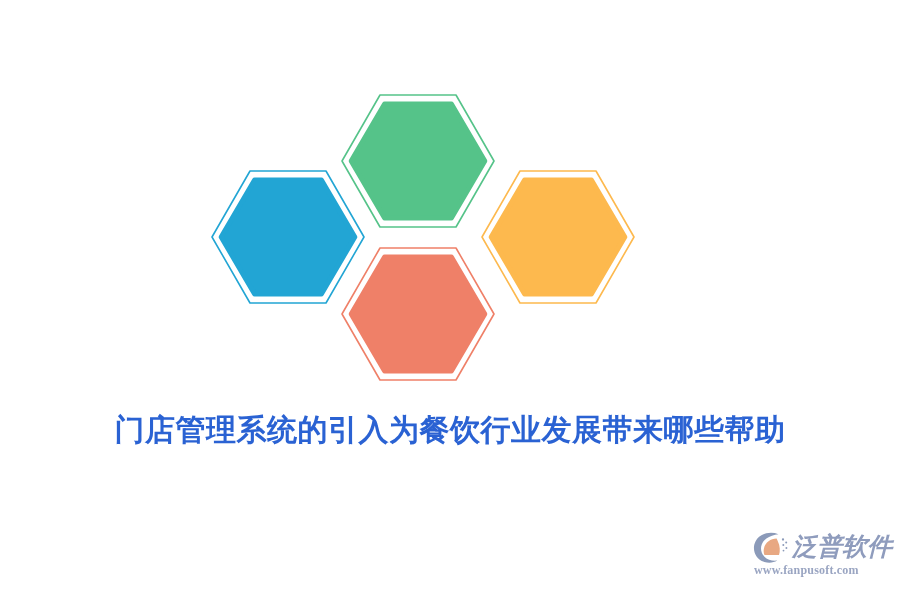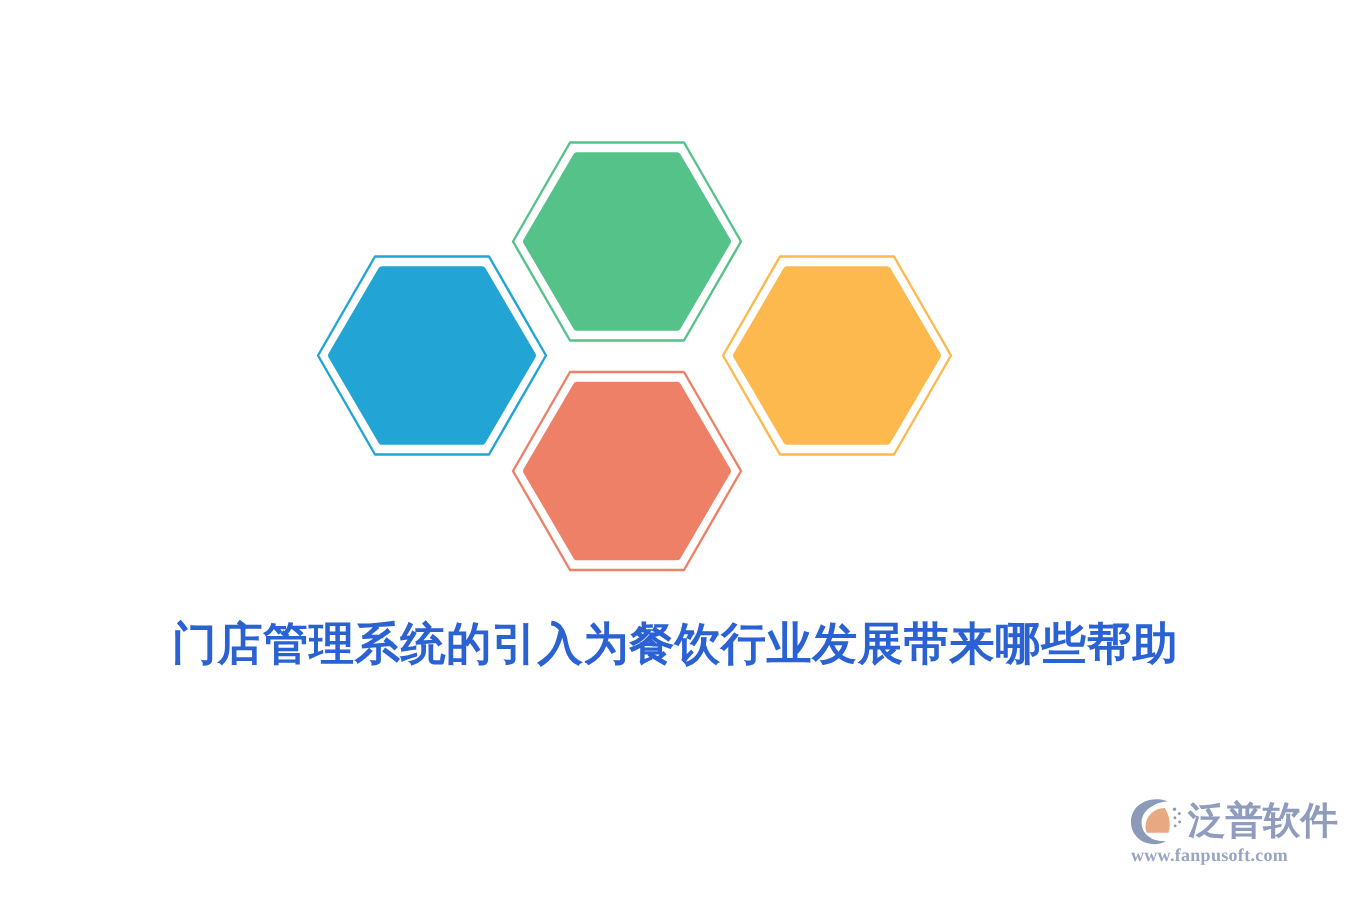--- a/index.html
+++ b/index.html
@@ -145,18 +145,18 @@
 
         <path d="M24.6 8.6 C18.6 8.6 13.4 12.6 12.0 18.2 C11.4 20.6 11.6 23.0 12.5 25.1
                  L27.0 25.1 C28.4 21.0 28.0 15.6 25.9 11.4 C25.5 10.5 25.1 9.5 24.6 8.6 Z" fill="#e8a882"></path>
 
         <circle cx="31.0" cy="9.5" r="1.15" fill="#8b9ab9"></circle>
         <circle cx="34.2" cy="12.4" r="1.0" fill="#8b9ab9"></circle>
         <circle cx="31.3" cy="15.1" r="1.0" fill="#8b9ab9"></circle>
         <circle cx="34.4" cy="18.0" r="0.95" fill="#8b9ab9"></circle>
         <circle cx="31.5" cy="20.6" r="0.9" fill="#8b9ab9"></circle>
       </svg>
-      <span id="logo-brand" style="color: rgb(143, 156, 189);">泛普软件</span>
+      <span id="logo-brand" style="color: rgb(143, 156, 189); font-style: italic;">泛普软件</span>
     </div>
     <div id="logo-url" style="color: rgb(154, 165, 194);">www.fanpusoft.com</div>
   </div>
 
 </div>
 
 </body></html>

